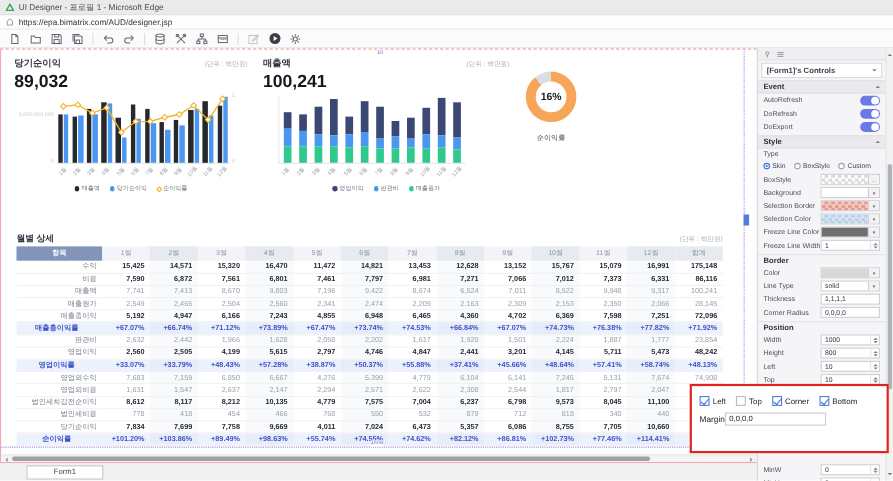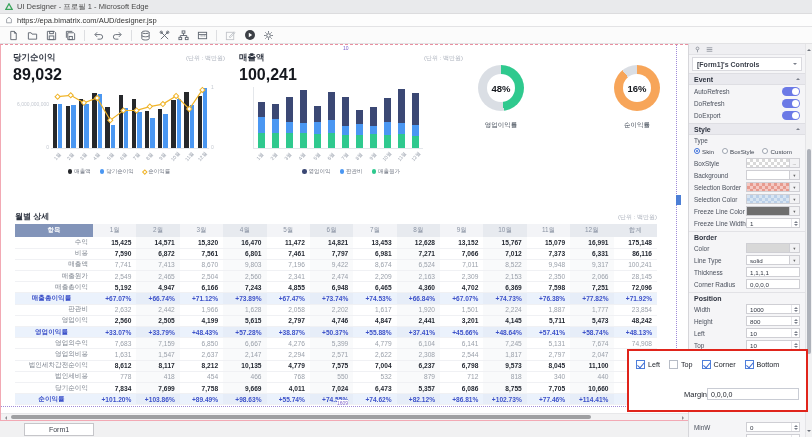--- a/index.html
+++ b/index.html
@@ -128,21 +128,21 @@
   .docking{position:absolute;left:627px;top:349px;width:181px;height:63px;background:#fff;
     border:2px solid #E0241B;z-index:50;padding:4px 7px}
   .dock-title{font-size:8.5px;font-weight:bold;color:#1F2430}
   .dock-opts{display:flex;gap:9px;margin-top:5px;align-items:center}
   .dopt{display:flex;align-items:center;gap:3px}
   .cb{width:9px;height:9px;border:1px solid #B7BCC6;background:#fff;position:relative}
   .cb.checked{border-color:#4F7FDB}
   .cb.checked::after{content:"";position:absolute;left:2.2px;top:0.4px;width:3px;height:5.5px;
     border:solid #3E6BD0;border-width:0 1.4px 1.4px 0;transform:rotate(40deg)}
   .cbl{font-size:7.2px;color:#20242C}
-  .dock-margin{display:flex;align-items:center;justify-content:flex-end;margin-top:19px}
+  .dock-margin{display:flex;align-items:center;justify-content:flex-start;margin-top:6px}
   .dock-margin-label{font-size:7.5px;color:#20242C}
   .margin-input{width:92px;height:12px;border:1px solid #C9CCD4;font-size:7px;display:flex;
     align-items:center;padding-left:3px;color:#20242C;background:#fff}
 </style>
 </head>
 <body>
 
 <div class="titlebar">
   <svg width="8" height="8" viewBox="0 0 10 10">
     <path d="M5 1 L9 8 L1 8 Z" fill="none" stroke="#3BA55C" stroke-width="1.6"></path>
@@ -452,26 +452,20 @@
             </span>
             <span class="lg">
               <span class="lgm" style="background: rgb(47, 201, 142);"></span>
               <span class="lgt">매출원가</span>
             </span>
           </div>
       </div>
 
       <div class="panel" style="left:470px;top:7px;width:196px">
         <div class="donut-row">
-          <div class="donut-item">
-            <div class="ring" style="background: conic-gradient(rgb(47, 201, 142) 0deg, rgb(47, 201, 142) 48%, rgb(218, 222, 228) 48%, rgb(218, 222, 228) 100%);">
-              <div class="hole">48%</div>
-            </div>
-            <div class="donut-label">영업이익률</div>
-          </div>
           <div class="donut-item">
             <div class="ring" style="background: conic-gradient(rgb(247, 165, 89) 0deg, rgb(247, 165, 89) 89%, rgb(218, 222, 228) 89%, rgb(218, 222, 228) 100%);">
               <div class="hole">16%</div>
             </div>
             <div class="donut-label">순이익률</div>
           </div>
         </div>
       </div>
 
       <div class="tbl-title-row">

